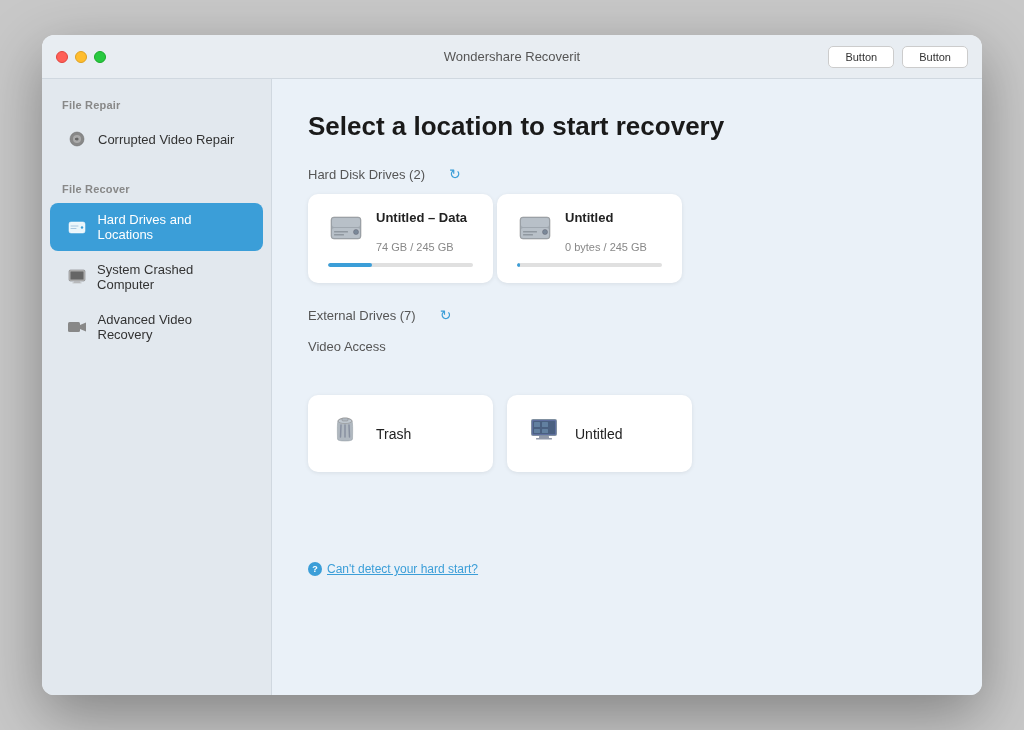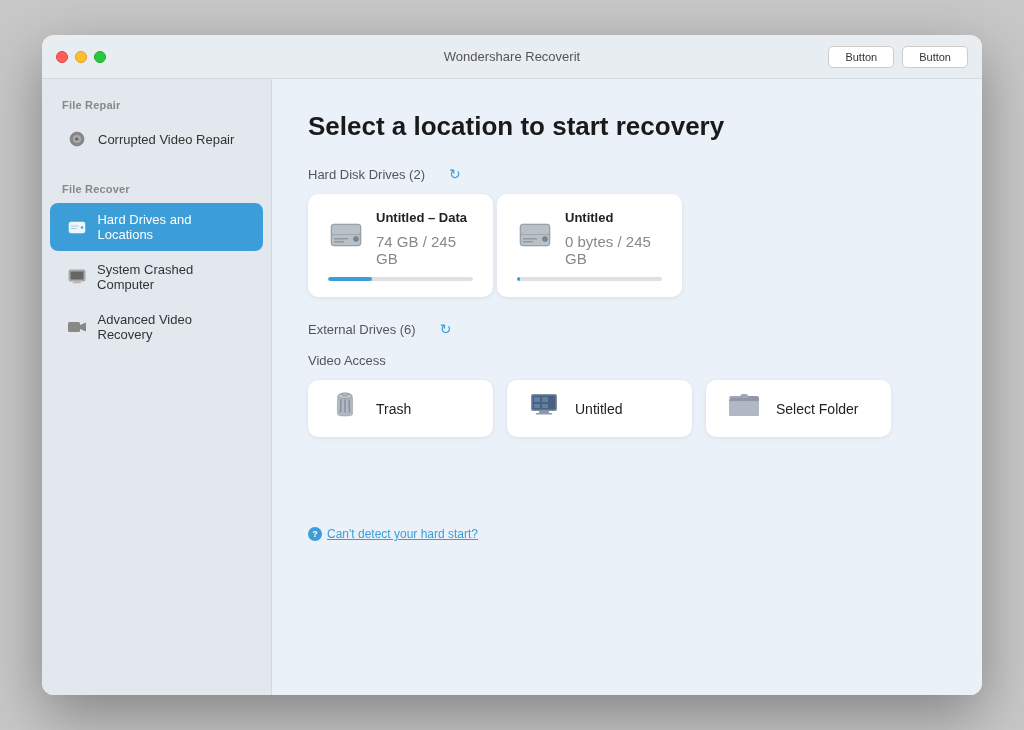--- a/index.html
+++ b/index.html
@@ -206,23 +206,23 @@
       flex-direction: column;
     }
 
     .drive-name {
       font-size: 13px;
       font-weight: 600;
       color: #222;
     }
 
     .drive-size {
-      font-size: 15px;
+      font-size: 11px;
       color: #888;
-      margin-top: 8px;
+      margin-top: 16px;
     }
 
     .drive-progress {
       height: 4px;
       background: #e0e0e0;
       border-radius: 2px;
       overflow: hidden;
     }
 
     .drive-progress-fill {
@@ -234,27 +234,28 @@
     
     .quick-access-row {
       display: flex;
       gap: 14px;
       margin-bottom: 24px;
     }
 
     .quick-card {
       background: white;
       border-radius: 10px;
-      padding: 8px 20px;
+      padding: 18px 20px;
       width: 185px;
       display: flex;
       align-items: center;
       gap: 14px;
       box-shadow: 0 1px 4px rgba(0,0,0,0.08);
       cursor: pointer;
+      margin-top: 29px;
     }
 
     .quick-icon {
       font-size: 30px;
     }
 
     .quick-label {
       font-size: 14px;
       font-weight: 500;
       color: #222;
@@ -418,21 +419,21 @@
             </div>
           </div>
           <div class="drive-progress">
             <div class="drive-progress-fill" style="width: 2%"></div>
           </div>
         </div>
 
       </div>
 
       <div class="section-header">
-        <span>External Drives (6)</span>
+        <span>External Drives (7)</span>
         <span class="refresh-icon">↻</span>
       </div>
 
       <div class="section-header" style="margin-top: 16px;">
         <span>Video Access</span>
       </div>
 
       <div class="quick-access-row">
 
         <div class="quick-card">
@@ -461,30 +462,20 @@
 
               <rect x="7" y="9" width="6" height="5" rx="0.5" fill="#6888a8" opacity="0.8"></rect>
               <rect x="15" y="9" width="6" height="5" rx="0.5" fill="#6888a8" opacity="0.8"></rect>
               <rect x="7" y="16" width="6" height="4" rx="0.5" fill="#6888a8" opacity="0.8"></rect>
               <rect x="15" y="16" width="6" height="4" rx="0.5" fill="#6888a8" opacity="0.8"></rect>
             </svg>
           </span>
           <span class="quick-label">Untitled</span>
         </div>
 
-        <div class="quick-card">
-          <span class="quick-icon">
-            <svg width="36" height="34" viewBox="0 0 36 34" fill="none" xmlns="http://www.w3.org/2000/svg">
-              <path d="M3 12 Q3 10 5 10 L14 10 L16 8 L31 8 Q33 8 33 10 L33 26 Q33 28 31 28 L5 28 Q3 28 3 26 Z" fill="#9098a8"></path>
-              <path d="M3 13 L33 13 L33 26 Q33 28 31 28 L5 28 Q3 28 3 26 Z" fill="#b0b8c4"></path>
-              <path d="M3 10 Q3 8 5 8 L14 8 L16 6 L20 6 Q22 6 22 8 L22 10 Z" fill="#a0a8b4"></path>
-            </svg>
-          </span>
-          <span class="quick-label">Select Folder</span>
-        </div>
 
       </div>
 
       <div style="margin-top: 60px;">
         <a class="bottom-link">
           <span class="bottom-link-icon">?</span>
           <span>Can't detect your hard start?</span>
         </a>
       </div>
 

